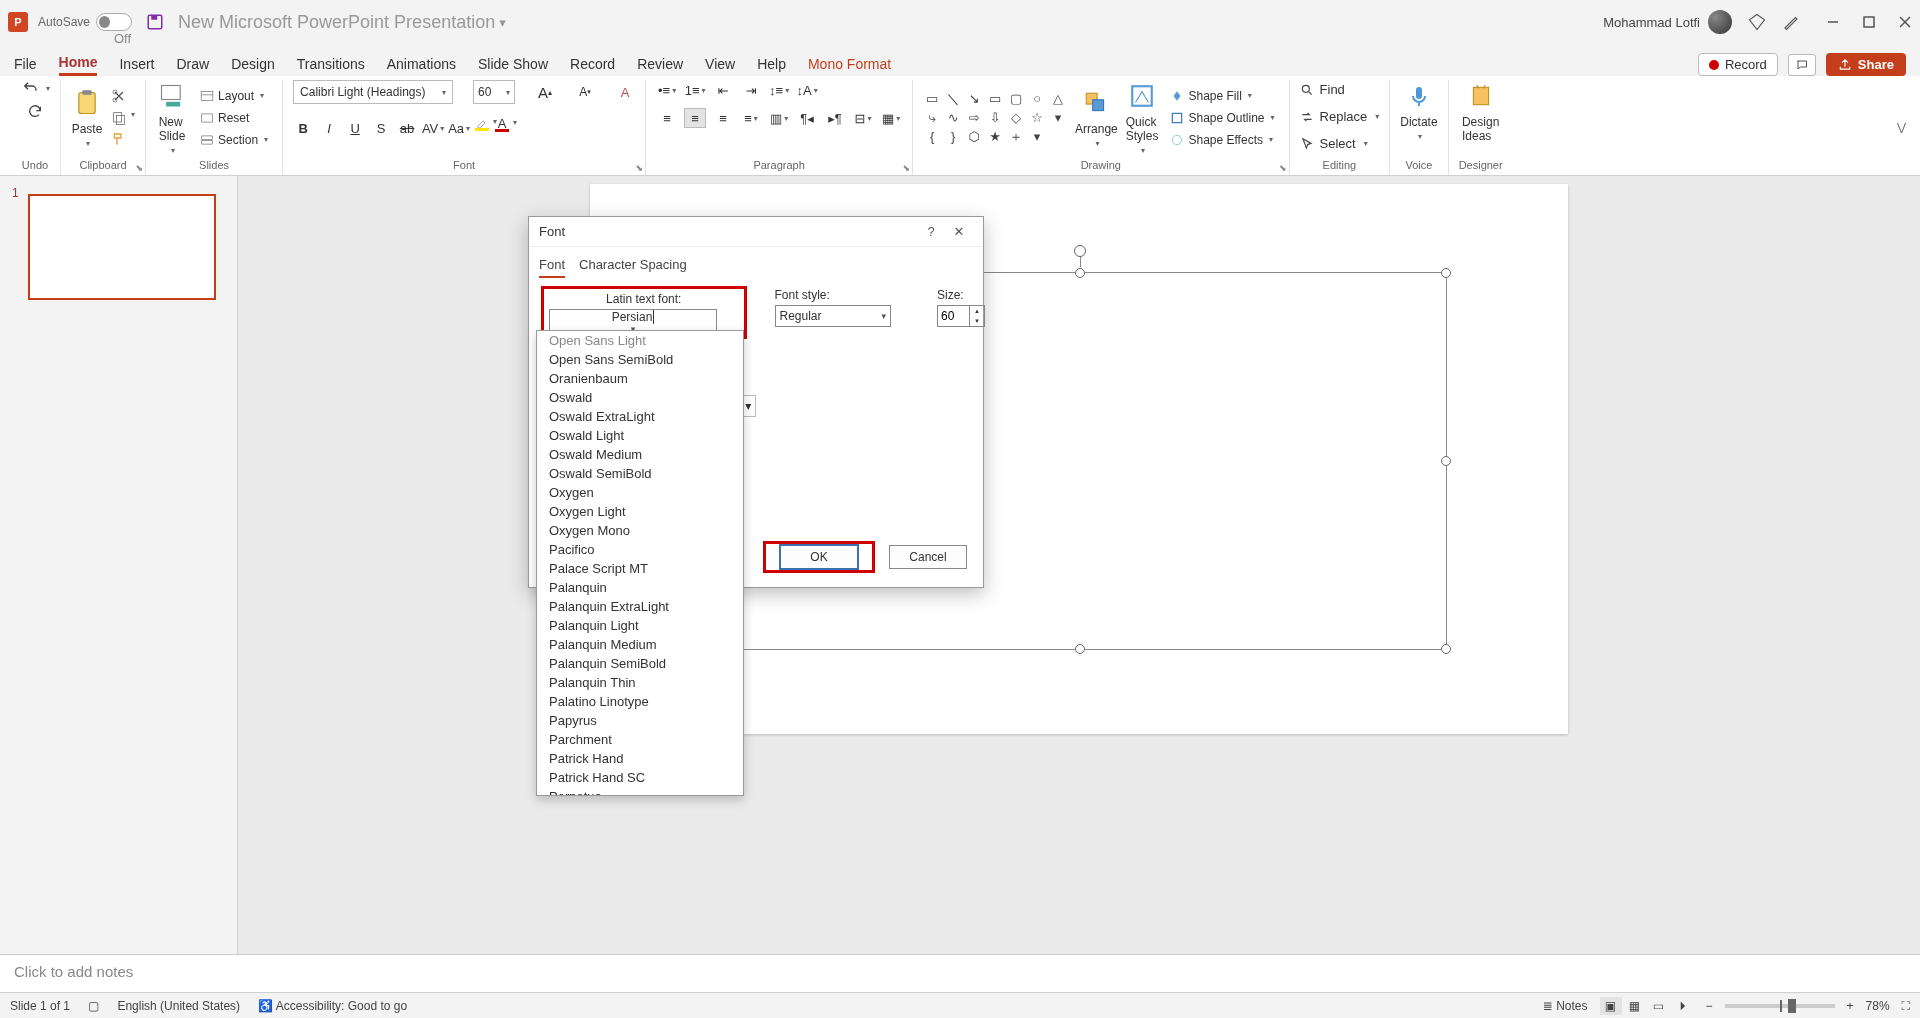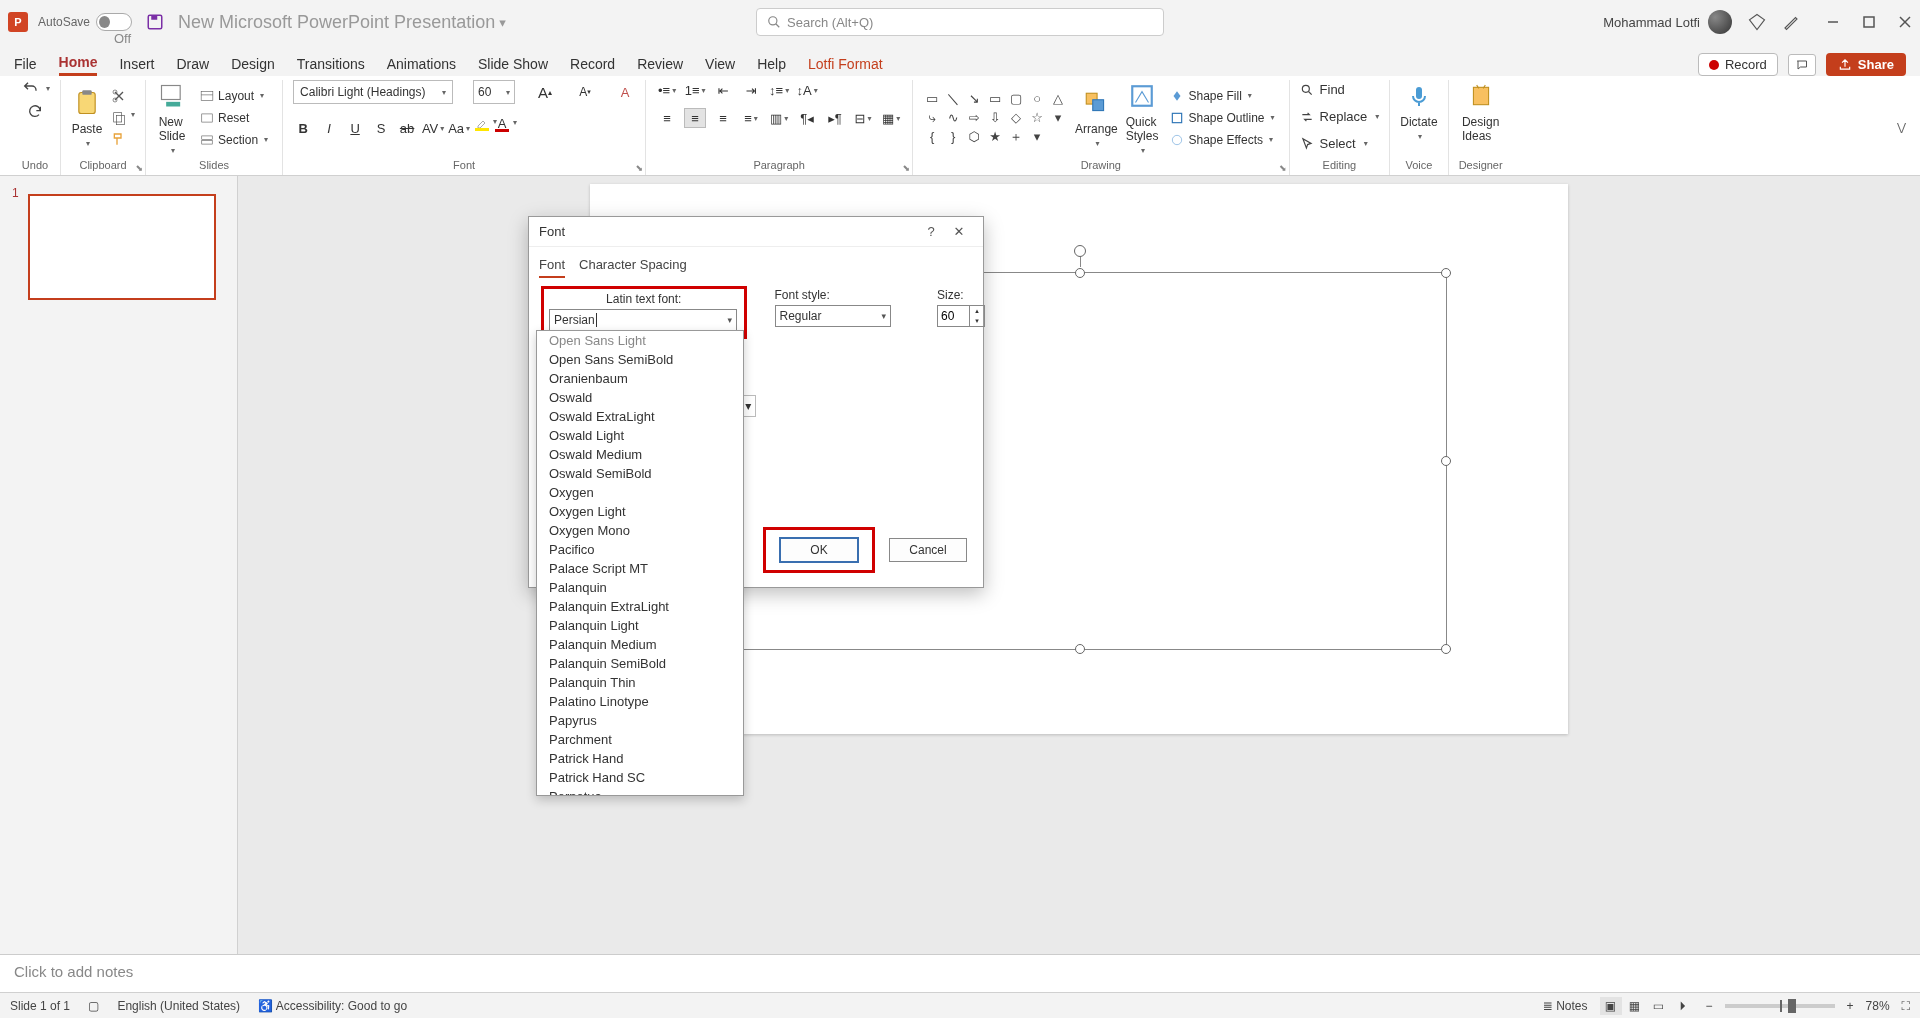--- a/index.html
+++ b/index.html
@@ -100,21 +100,21 @@
 .spin-btns div{width:14px;height:10px;font-size:7px;text-align:center;line-height:10px;}
 .hl-red{outline:3px solid #d00000;outline-offset:-1px;text-align:center;}
 .ul-row{display:flex;align-items:center;gap:14px;margin-top:58px;}
 .ul-color-btn{width:32px;height:22px;border:1px solid #bbb;display:flex;align-items:center;justify-content:center;gap:3px;}
 .checks{margin-top:14px;display:flex;flex-direction:column;gap:6px;}
 .chk{display:flex;align-items:center;gap:6px;}
 .chk-box{width:13px;height:13px;border:1px solid #777;}
 .dlg-btns{position:absolute;right:16px;bottom:14px;display:flex;gap:14px;align-items:center;}
 .dlg-btn{width:78px;height:24px;border:1px solid #888;background:#fdfdfd;display:flex;align-items:center;justify-content:center;font-size:12px;}
 .dlg-btn.ok{border:1px solid #3a6fb0;outline:1px solid #3a6fb0;}
-.ok-wrap{border:3px solid #d00000;padding:8px 14px;}
+.ok-wrap{border:3px solid #d00000;padding:1px 14px;}
 
 
 .font-dd{position:absolute;left:536px;top:330px;width:208px;height:466px;background:#fff;border:1px solid #999;box-shadow:0 4px 10px rgba(0,0,0,.2);z-index:101;overflow:hidden;}
 .font-dd-item{padding:2px 12px;font-size:13px;color:#333;}
 .font-dd-item.cut{color:#888;}
 .font-dd-scroll{position:absolute;right:-8px;top:50%;width:8px;height:38px;background:#bbb;}
 
 
 .notes{height:38px;border-top:1px solid #ccc;background:#fff;padding:8px 14px;color:#888;font-size:15px;}
 
@@ -143,27 +143,20 @@
   </div>
   <div class="save-icon">
     <svg viewBox="0 0 24 24" width="18" height="18">
         <rect x="3" y="3" width="18" height="18" rx="2" fill="none" stroke="#7b2fa6" stroke-width="2"></rect>
         <rect x="7" y="3" width="8" height="6" fill="#7b2fa6"></rect>
       </svg>
   </div>
   <span class="doc-title">New Microsoft PowerPoint Presentation</span>
   <span class="doc-title-dd">▾</span>
 
-  <div class="search-box">
-    <svg width="14" height="14" viewBox="0 0 24 24">
-        <circle cx="10" cy="10" r="7" fill="none" stroke="#888" stroke-width="2"></circle>
-        <line x1="15" y1="15" x2="21" y2="21" stroke="#888" stroke-width="2"></line>
-      </svg>
-    <span>Search (Alt+Q)</span>
-  </div>
 
   <div class="title-right">
     <div class="user">
       <span>Mohammad Lotfi</span>
       <div class="avatar"></div>
     </div>
     <svg class="tb-icon" viewBox="0 0 24 24">
         <path d="M12 2 L22 9 L12 22 L2 9 Z" fill="none" stroke="#555" stroke-width="1.5"></path>
       </svg>
     <svg class="tb-icon" viewBox="0 0 24 24">
@@ -190,21 +183,21 @@
   <div class="tab">Insert</div>
   <div class="tab">Draw</div>
   <div class="tab">Design</div>
   <div class="tab">Transitions</div>
   <div class="tab">Animations</div>
   <div class="tab">Slide Show</div>
   <div class="tab">Record</div>
   <div class="tab">Review</div>
   <div class="tab">View</div>
   <div class="tab">Help</div>
-  <div class="tab context">Lotfi Format</div>
+  <div class="tab context">Mono Format</div>
   <div class="tabs-right">
     <div class="record-btn">
       <div class="record-dot"></div>
       <span>Record</span>
     </div>
     <div class="comments-btn">
       <svg width="14" height="12" viewBox="0 0 24 24">
           <path d="M3 4h18v12H9l-5 4V4z" fill="none" stroke="#555" stroke-width="2"></path>
         </svg>
     </div>
@@ -574,21 +567,21 @@
     <div class="dlg-close">✕</div>
   </div>
   <div class="dlg-tabs">
     <div class="dlg-tab active">Font</div>
     <div class="dlg-tab">Character Spacing</div>
   </div>
   <div class="dlg-body">
     <div class="field-row">
       <div class="field hl-red" style="padding:4px 6px 6px 6px;width:204px;">
         <label>Latin text font:</label>
-        <div class="combo" style="width:188px;">
+        <div class="combo" style="width:168px;flex-direction:column;">
           <span style="border-right:1px solid #333;padding-right:1px;">Persian</span>
           <span class="cdd">▾</span>
         </div>
       </div>
       <div class="field" style="margin-left:12px;width:118px;">
         <label>Font style:</label>
         <div class="combo">
             <span>Regular</span>
             <span class="cdd">▾</span>
           </div>

